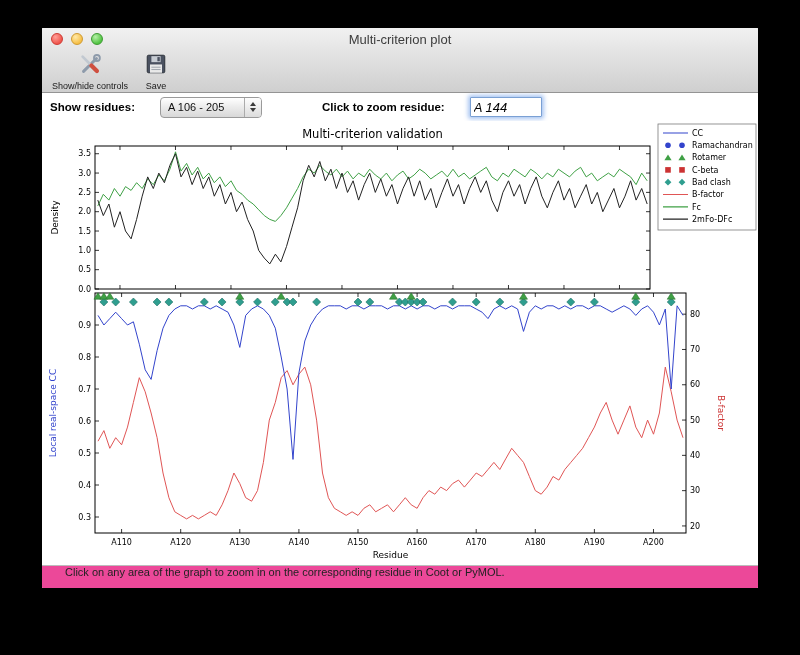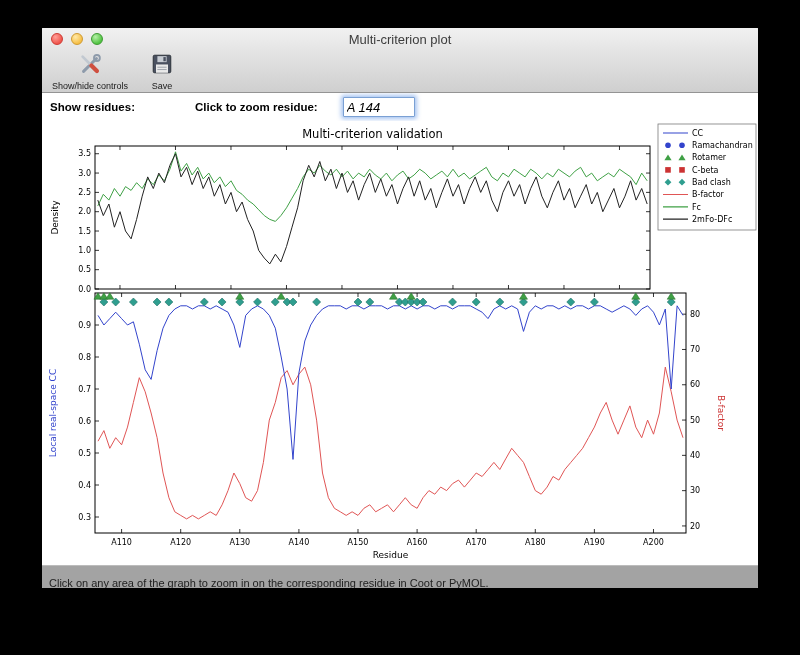--- a/index.html
+++ b/index.html
@@ -18,21 +18,21 @@
     border-bottom:1px solid #949494;
     position:relative;
   }
   .titlebar{height:22px;position:relative;display:flex;align-items:center;justify-content:center;}
   .title-text{font-size:13px;color:#3c3c3c;}
   .lights{position:absolute;left:9px;top:5px;display:flex;gap:8px;}
   .light{width:12px;height:12px;border-radius:50%;box-sizing:border-box;}
   .light.red{background:radial-gradient(circle at 35% 30%,#ff9f98,#f0564d 70%);border:1px solid #ce3a33;}
   .light.yellow{background:radial-gradient(circle at 35% 30%,#ffe9a8,#f6bf46 70%);border:1px solid #cf9a31;}
   .light.green{background:radial-gradient(circle at 35% 30%,#b6f0a8,#52c443 70%);border:1px solid #3d9a33;}
-  .toolbar{display:flex;align-items:flex-start;gap:22px;padding:2px 0 6px 10px;height:40px;}
+  .toolbar{display:flex;align-items:flex-start;gap:16px;padding:2px 0 6px 10px;height:40px;}
   .tool-btn{display:flex;flex-direction:column;align-items:center;gap:1px;cursor:default;}
   .tool-btn svg{width:24px;height:24px;}
   .tool-label{font-size:9px;color:#1a1a1a;white-space:nowrap;}
   .controls{
     height:28px;display:flex;align-items:center;background:#ffffff;
     padding-left:8px;gap:25px;
   }
   .ctl-label{font-size:11.5px;font-weight:bold;color:#000;white-space:nowrap;}
   .popup{
     width:102px;height:21px;border:1px solid #9a9a9a;border-radius:4px;
@@ -45,22 +45,22 @@
   .tri-down{width:0;height:0;border-left:3.5px solid transparent;border-right:3.5px solid transparent;border-top:4.5px solid #3a3a3a;}
   .gap{width:10px;}
   .zoom-input{
     width:64px;height:18px;border:1px solid #7aa0d4;font-size:13px;padding:0 3px;
     outline:none;box-shadow:0 0 4px 2px rgba(96,150,230,.55);border-radius:1px;
     font-family:"Liberation Sans", sans-serif;
     font-style:italic;
   }
   .plot-area{position:relative;height:444px;background:#fff;}
   .statusbar{
-    height:23px;background:#a3a3a3;border-top:1px solid #bcbcbc;
-    display:flex;align-items:flex-end;padding-left:7px;
+    height:23px;background:#ec4899;border-top:1px solid #bcbcbc;
+    display:flex;align-items:flex-start;padding-left:23px;
   }
   .status-text{font-size:11px;color:#222;}
   svg text{font-family:"DejaVu Sans", sans-serif;}
 </style>
 </head>
 <body>
 
 <div>
   <div class="window">
 
@@ -96,20 +96,27 @@
               <line x1="8" y1="19" x2="18" y2="19" stroke="#9aa0a8" stroke-width="1"></line>
             </svg>
           </span>
           <span class="tool-label">Save</span>
         </div>
       </div>
     </div>
 
     <div class="controls">
       <span class="ctl-label">Show residues:</span>
+      <div class="popup">
+        <span class="popup-value">A 106 - 205</span>
+        <span class="stepper">
+          <span class="tri-up"></span>
+            <span class="tri-down"></span>
+        </span>
+      </div>
       <span class="gap"></span>
       <span class="ctl-label">Click to zoom residue:</span>
       <input class="zoom-input" type="text" value="A 144" style="">
     </div>
 
     <div class="plot-area">
       <svg id="chart-svg" width="716" height="444" viewBox="0 0 716 444">
           <rect x="53" y="25" width="555" height="143" fill="none" stroke="#000" stroke-width="1"></rect>
           <rect x="53" y="172" width="591" height="240" fill="none" stroke="#000" stroke-width="1"></rect>
           <line x1="53" y1="168" x2="57" y2="168" stroke="#000" stroke-width="0.8"></line>

